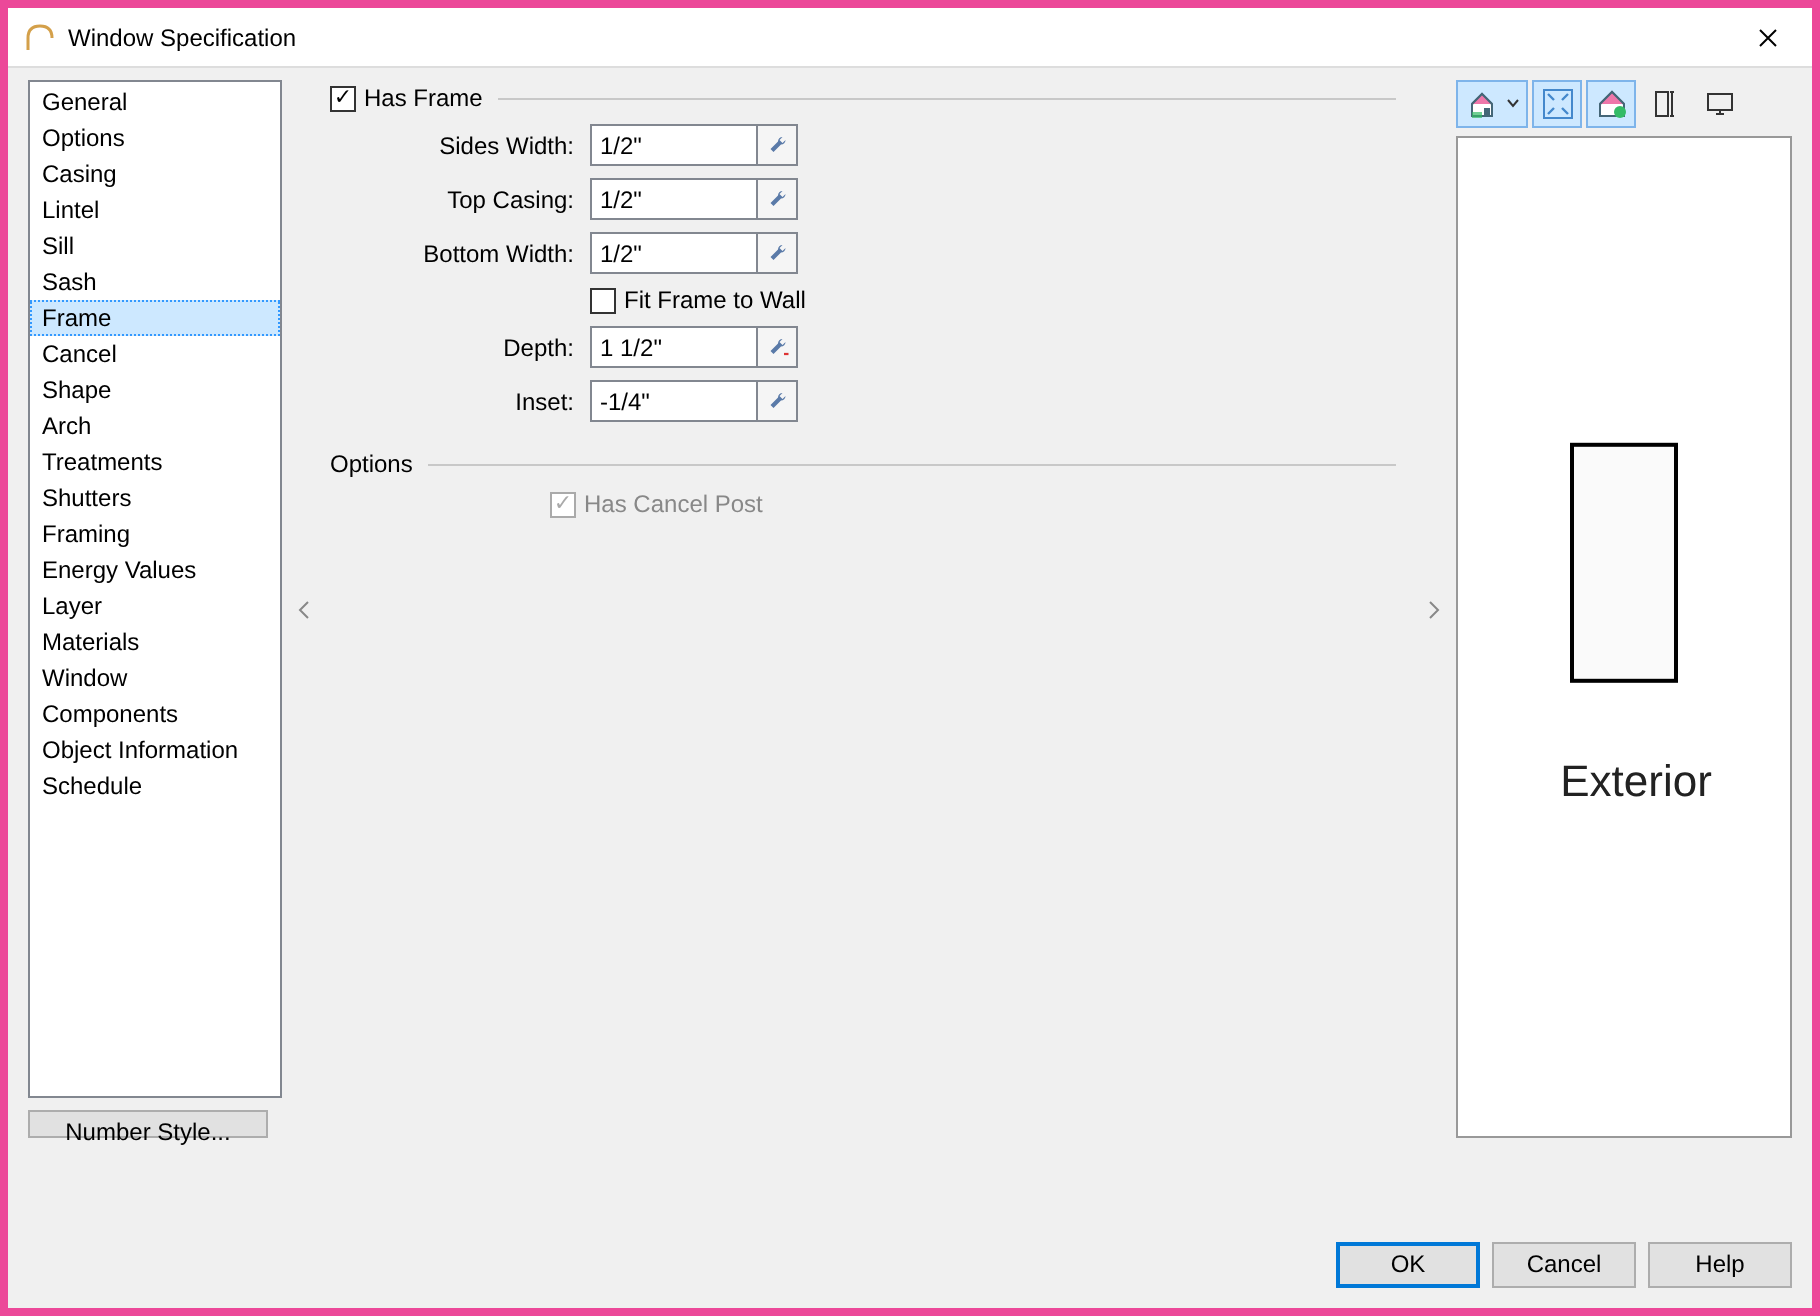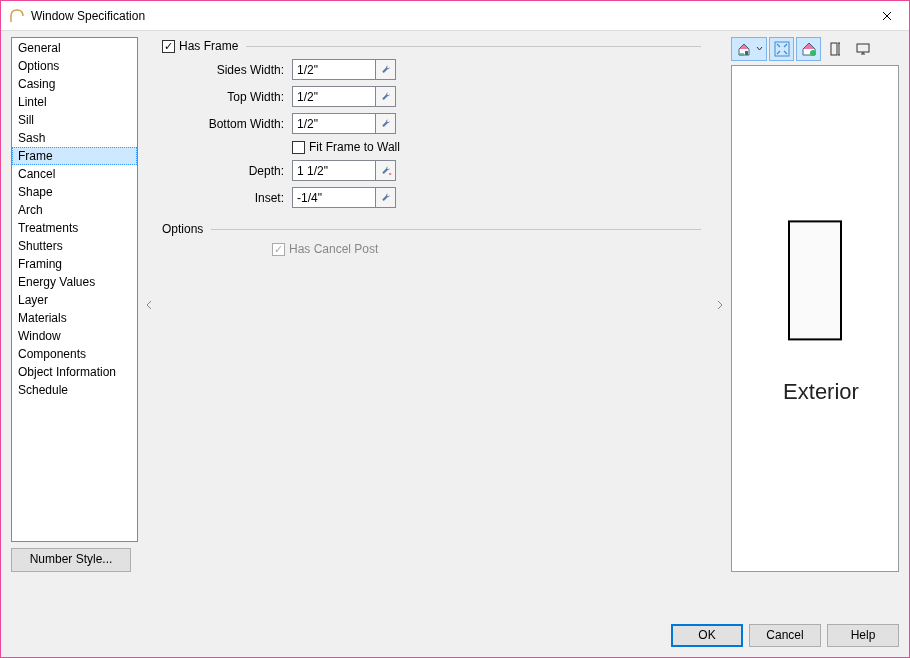--- a/index.html
+++ b/index.html
@@ -10,21 +10,21 @@
     background: #f0f0f0;
     color: #000;
     width: 910px;
     height: 658px;
     overflow: hidden;
   }
   .window {
     width: 910px;
     height: 658px;
     background: #f0f0f0;
-    border: 1px solid #ec4899;
+    border: 4px solid #ec4899;
     display: flex;
     flex-direction: column;
   }
   .titlebar {
     height: 30px;
     display: flex;
     align-items: center;
     padding: 0 0 0 8px;
     background: #fff;
     border-bottom: 1px solid #ddd;
@@ -67,21 +67,21 @@
     line-height:16px;
     cursor:pointer;
   }
   .nav-item.selected {
     background:#cde8ff;
     border:1px dotted #3399ff;
     padding:0 5px;
   }
   .numstyle-btn {
     width:120px;
-    height:24px;
+    height:14px;
     background:#e1e1e1;
     border:1px solid #adadad;
     text-align:center;
     line-height:20px;
     cursor:pointer;
   }
   .splitter { width:6px; display:flex; align-items:center; justify-content:center; cursor:col-resize; color:#999; }
   .form-col {
     flex:1;
     padding: 2px 8px 0 2px;
@@ -272,21 +272,21 @@
         <div class="form-grid">
 
           <span class="field-label">Sides Width:</span>
           <input class="text-input" value="1/2&quot;" style="">
           <span class="wrench-btn">
             <svg class="wrench" viewBox="0 0 16 16">
                 <path d="M11 2a3 3 0 0 0-3 3l-5 5 2 2 5-5a3 3 0 0 0 3-3l-2 2-2-2z" fill="#5a7aa8"></path>
               </svg>
           </span>
 
-          <span class="field-label">Top Width:</span>
+          <span class="field-label">Top Casing:</span>
           <input class="text-input" value="1/2&quot;" style="">
           <span class="wrench-btn">
             <svg class="wrench" viewBox="0 0 16 16">
                 <path d="M11 2a3 3 0 0 0-3 3l-5 5 2 2 5-5a3 3 0 0 0 3-3l-2 2-2-2z" fill="#5a7aa8"></path>
               </svg>
           </span>
 
           <span class="field-label">Bottom Width:</span>
           <input class="text-input" value="1/2&quot;" style="">
           <span class="wrench-btn">

